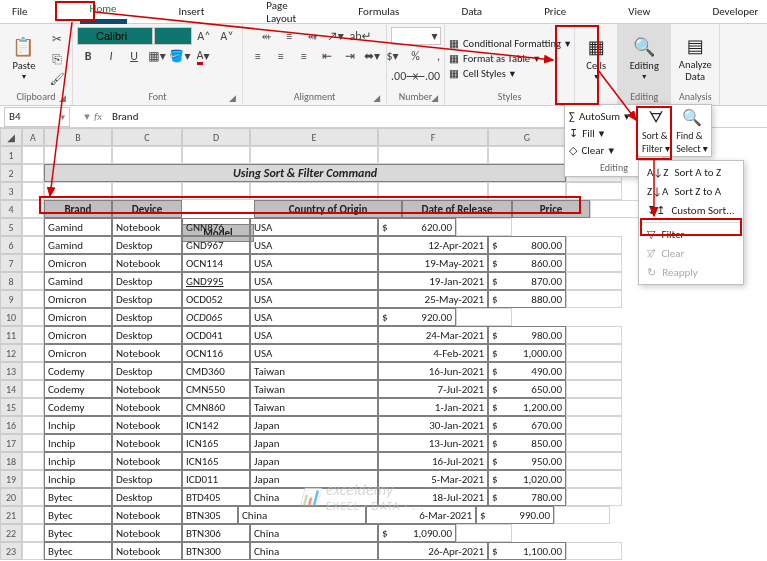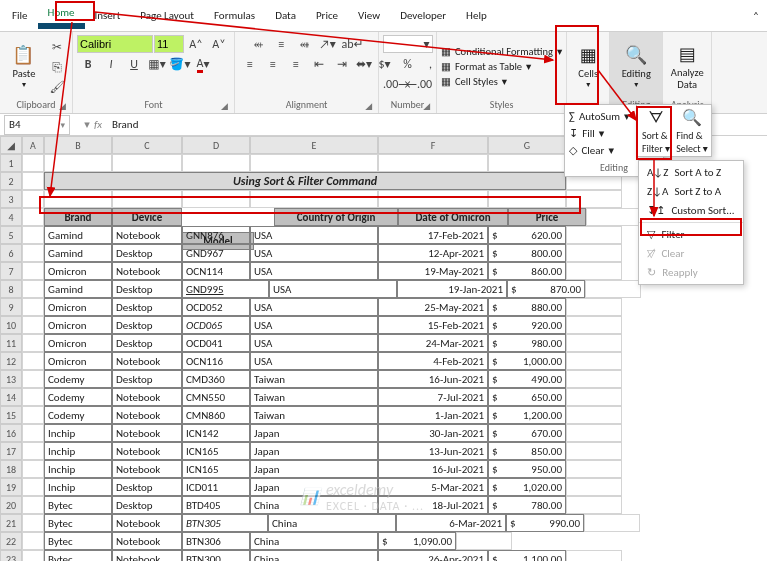--- a/index.html
+++ b/index.html
@@ -1,39 +1,39 @@
 <!DOCTYPE html>
 <html><head>
 <meta charset="utf-8">
 <style>
   * { box-sizing: border-box; margin: 0; padding: 0; }
   body { font-family: "Segoe UI", Calibri, Arial, sans-serif; font-size: 11px; background: #fff; color: #222; overflow: hidden; }
 
   
-  .tabbar { display: flex; align-items: center; height: 32px; padding: 0 2px; border-bottom: 1px solid #d0d0d0; }
+  .tabbar { display: flex; align-items: center; height: 24px; padding: 0 2px; border-bottom: 1px solid #d0d0d0; gap: 42px; }
   .tabbar .tab { padding: 4px 10px; cursor: pointer; }
   .tabbar .tab.active { border-bottom: 6px solid #0c4a6e; color: #107c41; }
   .tabbar .collapse { margin-left: auto; padding: 4px 6px; }
 
   
   .ribbon { display: flex; align-items: stretch; height: 82px; background: #f5f5f5; border-bottom: 1px solid #d0d0d0; position: relative; }
   .group { display: flex; flex-direction: column; border-right: 1px solid #dcdcdc; padding: 3px 4px 1px; }
   .group .body { flex: 1; display: flex; align-items: center; gap: 2px; }
   .group .label { height: 14px; font-size: 10px; color: #666; text-align: center; position: relative; }
   .group .launcher { position: absolute; right: 2px; bottom: 1px; font-size: 9px; color: #777; }
 
   .big-btn { display: flex; flex-direction: column; align-items: center; justify-content: center; width: 40px; height: 60px; cursor: pointer; }
   .big-btn .ico { font-size: 18px; margin-bottom: 2px; }
   .big-btn .cap { font-size: 10.5px; text-align: center; line-height: 1.1; }
 
   .stackcol { display: flex; flex-direction: column; gap: 2px; }
   .mini { width: 22px; height: 18px; display: flex; align-items: center; justify-content: center; cursor: pointer; font-size: 12px; color: #444; }
   .mini.wide { width: auto; padding: 0 2px; }
 
-  .fontbox, .sizebox { height: 18px; border: 1px solid #c8c8c8; background: #bef264; font-size: 11px; padding: 0 2px; }
+  .fontbox, .sizebox { height: 18px; border: 1px solid #c8c8c8; background: #0f766e; font-size: 11px; padding: 0 18px; }
   .fontbox { width: 76px; }
   .sizebox { width: 30px; }
 
   .row { display: flex; gap: 1px; }
 
   .styles-list { display: flex; flex-direction: column; gap: 2px; font-size: 10.5px; }
   .styles-list div { display: flex; align-items: center; gap: 4px; cursor: pointer; }
 
   .editing-group { background: #ddd; }
   .editing-group .big-btn { width: 44px; }
@@ -358,32 +358,31 @@
           <div class="cell" style="width: 128px;"></div>
           <div class="cell" style="width: 110px;"></div>
           <div class="cell" style="width: 78px;"></div>
           <div class="cell" style="width: 56px;"></div>
         </div>
         <div class="cellrow header-row">
           <div class="cell" style="width: 22px; background: transparent; border: 0.5px solid rgb(212, 212, 212);"></div>
           <div class="cell" style="width: 68px;">Brand</div>
           <div class="cell" style="width: 70px;">Device</div>
           <div class="cell" style="width: 72px; margin-top: 24px;">Model</div>
-          <div class="cell" style="width: 124px; margin-left: 20px;">Country of Origin</div>
-          <div class="cell" style="width: 110px;">Date of Omicron</div>
+          <div class="cell" style="width: 148px;">Country of Origin</div>
+          <div class="cell" style="width: 110px;">Date of Release</div>
           <div class="cell" style="width: 78px;">Price</div>
           <div class="cell" style="width: 56px; background: transparent; border: 0.5px solid rgb(212, 212, 212);"></div>
         </div>
         <div class="cellrow dr">
           <div class="cell" style="width: 22px; border: 0.5px solid rgb(212, 212, 212);"></div>
           <div class="cell" style="width: 68px;">Gamind</div>
           <div class="cell" style="width: 70px;">Notebook</div>
           <div class="cell" style="width: 68px;">GNN876</div>
           <div class="cell" style="width: 128px;">USA</div>
-          <div class="cell r" style="width: 110px;">17-Feb-2021</div>
           <div class="cell" style="width: 78px;">
             <span class="price-col">
               <span>$</span>
               <span>620.00</span>
             </span>
           </div>
           <div class="cell" style="width: 56px; border: 0.5px solid rgb(212, 212, 212);"></div>
         </div>
         <div class="cellrow dr">
           <div class="cell" style="width: 22px; border: 0.5px solid rgb(212, 212, 212);"></div>
@@ -412,21 +411,21 @@
               <span>$</span>
               <span>860.00</span>
             </span>
           </div>
           <div class="cell" style="width: 56px; border: 0.5px solid rgb(212, 212, 212);"></div>
         </div>
         <div class="cellrow dr">
           <div class="cell" style="width: 22px; border: 0.5px solid rgb(212, 212, 212);"></div>
           <div class="cell" style="width: 68px;">Gamind</div>
           <div class="cell" style="width: 70px;">Desktop</div>
-          <div class="cell" style="width: 87px; text-decoration: underline;">GND995</div>
+          <div class="cell" style="width: 68px; text-decoration: underline;">GND995</div>
           <div class="cell" style="width: 128px;">USA</div>
           <div class="cell r" style="width: 110px;">19-Jan-2021</div>
           <div class="cell" style="width: 78px;">
             <span class="price-col">
               <span>$</span>
               <span>870.00</span>
             </span>
           </div>
           <div class="cell" style="width: 56px; border: 0.5px solid rgb(212, 212, 212);"></div>
         </div>
@@ -444,21 +443,20 @@
             </span>
           </div>
           <div class="cell" style="width: 56px; border: 0.5px solid rgb(212, 212, 212);"></div>
         </div>
         <div class="cellrow dr">
           <div class="cell" style="width: 22px; border: 0.5px solid rgb(212, 212, 212);"></div>
           <div class="cell" style="width: 68px;">Omicron</div>
           <div class="cell" style="width: 70px;">Desktop</div>
           <div class="cell" style="width: 68px; font-style: italic;">OCD065</div>
           <div class="cell" style="width: 128px;">USA</div>
-          <div class="cell r" style="width: 110px;">15-Feb-2021</div>
           <div class="cell" style="width: 78px;">
             <span class="price-col">
               <span>$</span>
               <span>920.00</span>
             </span>
           </div>
           <div class="cell" style="width: 56px; border: 0.5px solid rgb(212, 212, 212);"></div>
         </div>
         <div class="cellrow dr">
           <div class="cell" style="width: 22px; border: 0.5px solid rgb(212, 212, 212);"></div>
@@ -607,21 +605,21 @@
               <span>$</span>
               <span>780.00</span>
             </span>
           </div>
           <div class="cell" style="width: 56px; border: 0.5px solid rgb(212, 212, 212);"></div>
         </div>
         <div class="cellrow dr">
           <div class="cell" style="width: 22px; border: 0.5px solid rgb(212, 212, 212);"></div>
           <div class="cell" style="width: 68px;">Bytec</div>
           <div class="cell" style="width: 70px;">Notebook</div>
-          <div class="cell" style="width: 86px; font-style: italic;">BTN305</div>
+          <div class="cell" style="width: 56px;">BTN305</div>
           <div class="cell" style="width: 128px;">China</div>
           <div class="cell r" style="width: 110px;">6-Mar-2021</div>
           <div class="cell" style="width: 78px;">
             <span class="price-col">
               <span>$</span>
               <span>990.00</span>
             </span>
           </div>
           <div class="cell" style="width: 56px; border: 0.5px solid rgb(212, 212, 212);"></div>
         </div>

